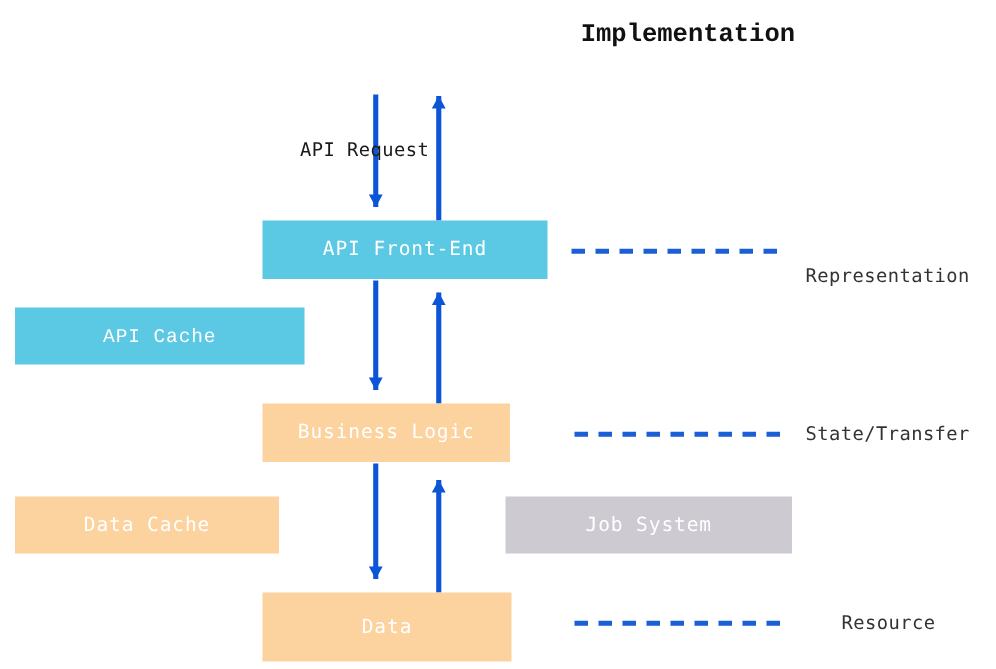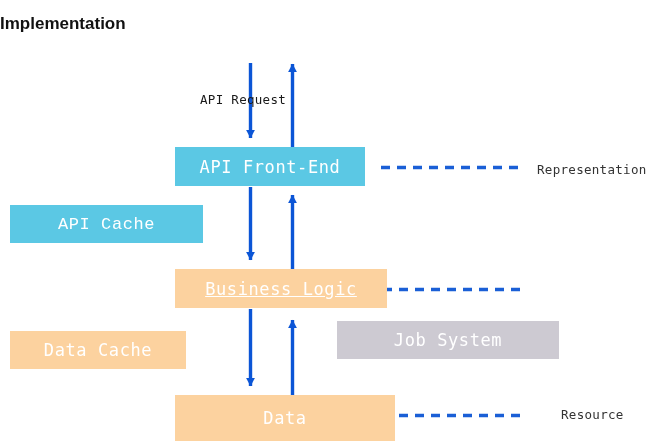--- a/index.html
+++ b/index.html
@@ -18,63 +18,63 @@
     background: #ffffff;
     overflow: hidden;
   }
 
   
   .diagram-title {
     position: absolute;
     left: 0;
     top: 14px;
     width: 530px;
-    text-align: left;
-    font-family: Liberation Sans, sans-serif;
+    text-align: right;
+    font-family: Liberation Mono, monospace;
     font-size: 17px;
     font-weight: bold;
     color: #111111;
     letter-spacing: 0px;
     white-space: nowrap;
   }
 
   
   .node {
     position: absolute;
     box-sizing: border-box;
     display: flex;
     align-items: center;
     justify-content: center;
     font-family: "DejaVu Sans Mono", "Liberation Mono", monospace;
-    font-size: 17px;
+    font-size: 13px;
     font-weight: normal;
     color: #ffffff;
     letter-spacing: 0.6px;
     white-space: nowrap;
     user-select: none;
     text-align: center;
   }
 
   .node-api-frontend {
     left: 175px;  top: 147px;  width: 190px; height: 39px;
   }
   .node-api-cache {
     left: 10px;   top: 205px;  width: 193px; height: 38px; font-family: Liberation Mono, monospace;
   }
   .node-business-logic {
-    left: 175px;  top: 269px;  width: 212px; height: 39px; text-decoration: underline;
+    left: 175px;  top: 269px;  width: 165px; height: 39px;
   }
   .node-data-cache {
     left: 10px;   top: 331px;  width: 176px; height: 38px;
   }
   .node-job-system {
-    left: 337px;  top: 321px;  width: 222px; height: 38px;
+    left: 337px;  top: 331px;  width: 191px; height: 38px;
   }
   .node-data {
-    left: 175px;  top: 395px;  width: 220px; height: 46px;
+    left: 175px;  top: 395px;  width: 166px; height: 46px;
   }
 
   
   .edge-label {
     position: absolute;
     font-family: "DejaVu Sans Mono", "Liberation Mono", monospace;
     font-size: 12.5px;
     color: #1a1a1a;
     letter-spacing: 0.3px;
     white-space: nowrap;
@@ -93,21 +93,21 @@
   
   .tier-label {
     position: absolute;
     left: 537px;
     font-family: "DejaVu Sans Mono", "Liberation Mono", monospace;
     font-size: 12.5px;
     color: #333333;
     letter-spacing: 0.3px;
     white-space: nowrap;
   }
-  .tier-representation { top: 162px; }
+  .tier-representation { top: 176px; }
   .tier-state-transfer { top: 281px; }
   .tier-resource       { top: 407px; margin-left: 24px; }
 
   
   #wires {
     position: absolute;
     left: 0;
     top: 0;
     width: 664px;
     height: 446px;
@@ -168,15 +168,16 @@
 
   <div class="node node-job-system" style="background:#CDCAD2">
     <span>Job System</span>
   </div>
 
   <div class="node node-data" style="background:#FCD29F">
     <span>Data</span>
   </div>
 
   <div class="tier-label tier-representation">Representation</div>
+  <div class="tier-label tier-state-transfer">State/Transfer</div>
   <div class="tier-label tier-resource">Resource</div>
 
 </div>
 
 </body></html>

